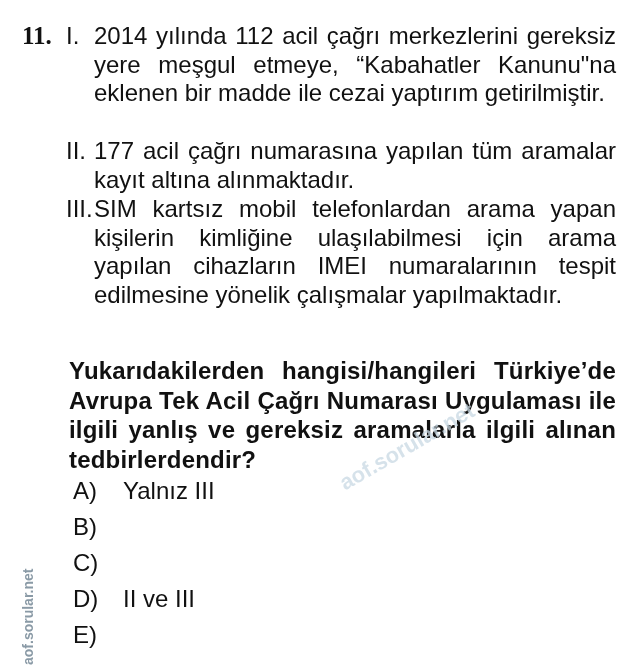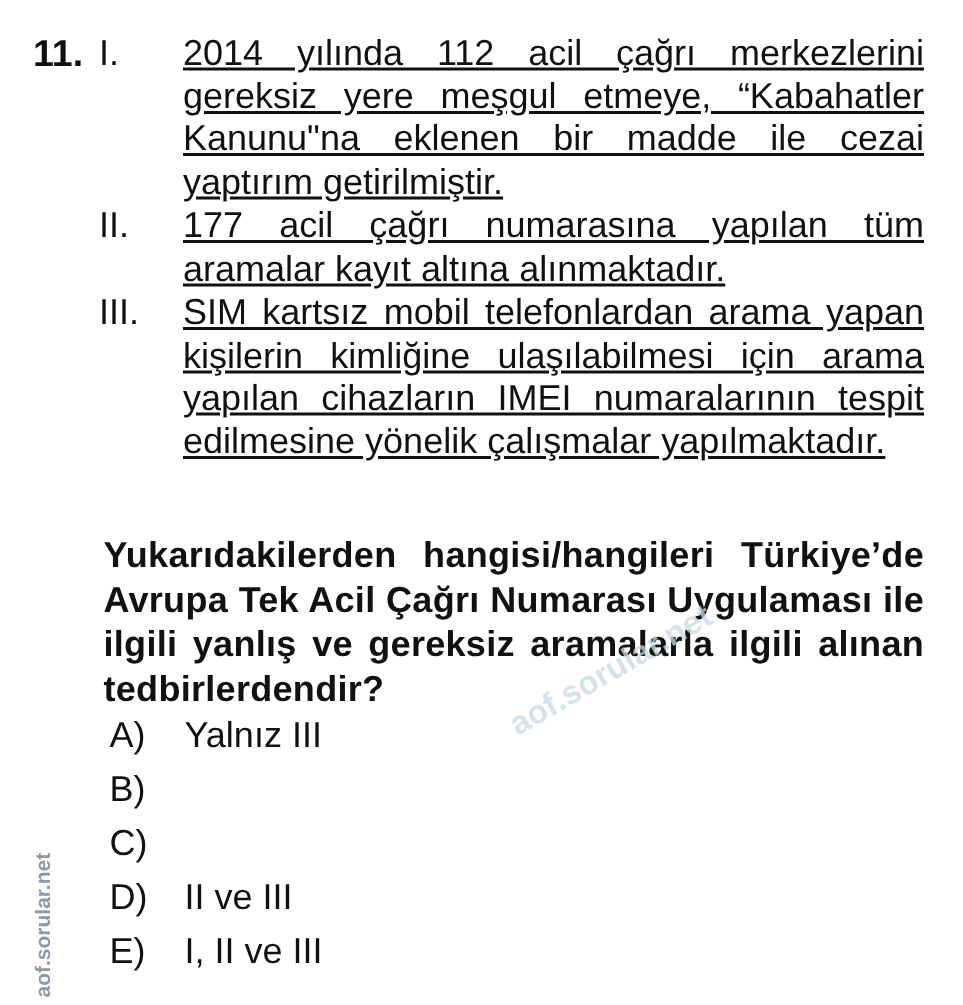--- a/index.html
+++ b/index.html
@@ -15,38 +15,38 @@
       font-family: "Liberation Sans", sans-serif;
       color: #111111;
     }
     .qnum {
       position: absolute;
       left: 22px;
       top: 22px;
       font-size: 25px;
       font-weight: bold;
       line-height: 28px;
+      font-family: Liberation Serif, serif;
     }
     .stmt {
       position: absolute;
       left: 66px;
       width: 550px;
       font-size: 24px;
       line-height: 28.5px;
     }
     .stmt .roman {
       position: absolute;
       left: 0;
       top: 0;
     }
     .stmt .body {
-      margin-left: 56px;
+      margin-left: 28px;
       text-align: justify;
       text-align-last: left;
-      text-decoration: underline;
     }
     .stem {
       position: absolute;
       left: 69px;
       top: 340px;
       width: 547px;
       font-size: 24px;
       font-weight: bold;
       line-height: 29.5px;
       text-align: justify;
@@ -124,19 +124,18 @@
     </div>
     <div class="option">
       <span class="letter">C)</span>
     </div>
     <div class="option">
       <span class="letter">D)</span>
       <span>II ve III</span>
     </div>
     <div class="option">
       <span class="letter">E)</span>
-      <span>I, II ve III</span>
     </div>
   </div>
 </div>
 
 <div class="wm-center">aof.sorular.net</div>
 <div class="wm-side">aof.sorular.net</div>
 
 </body></html>

